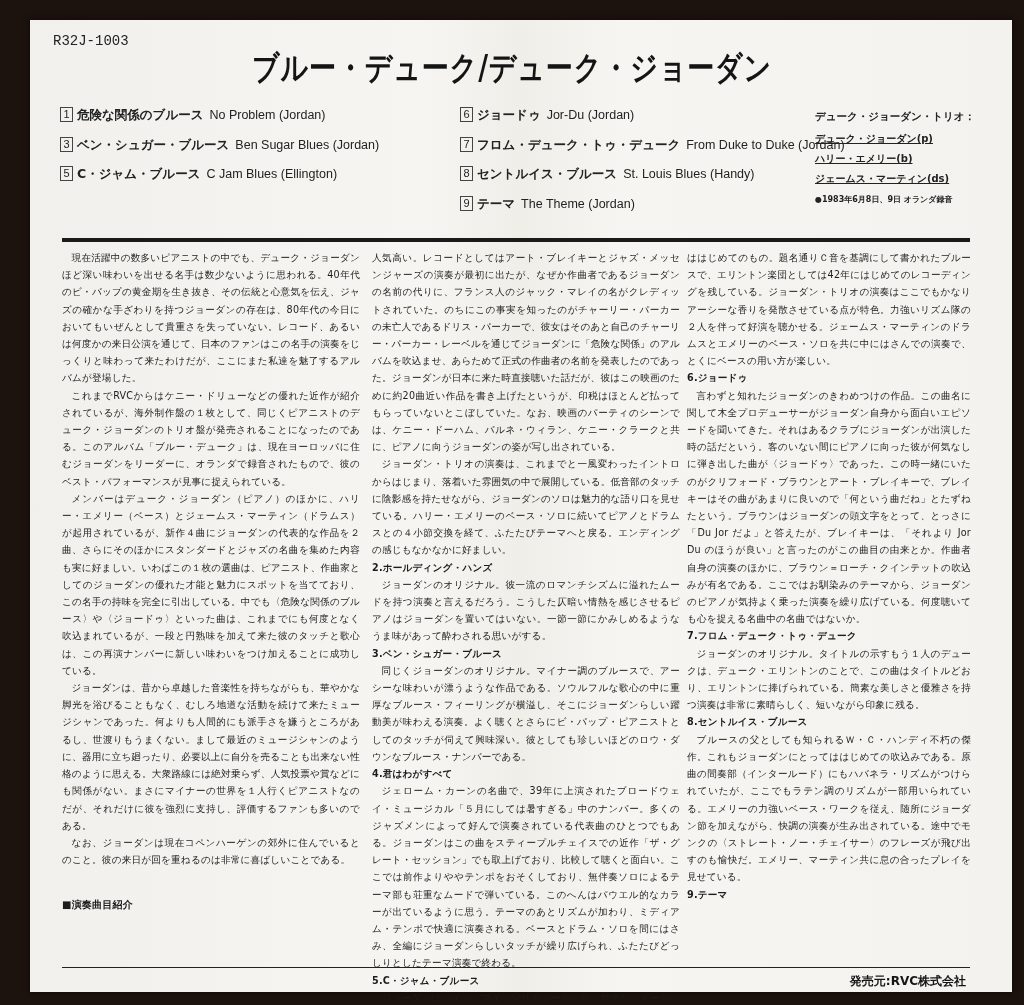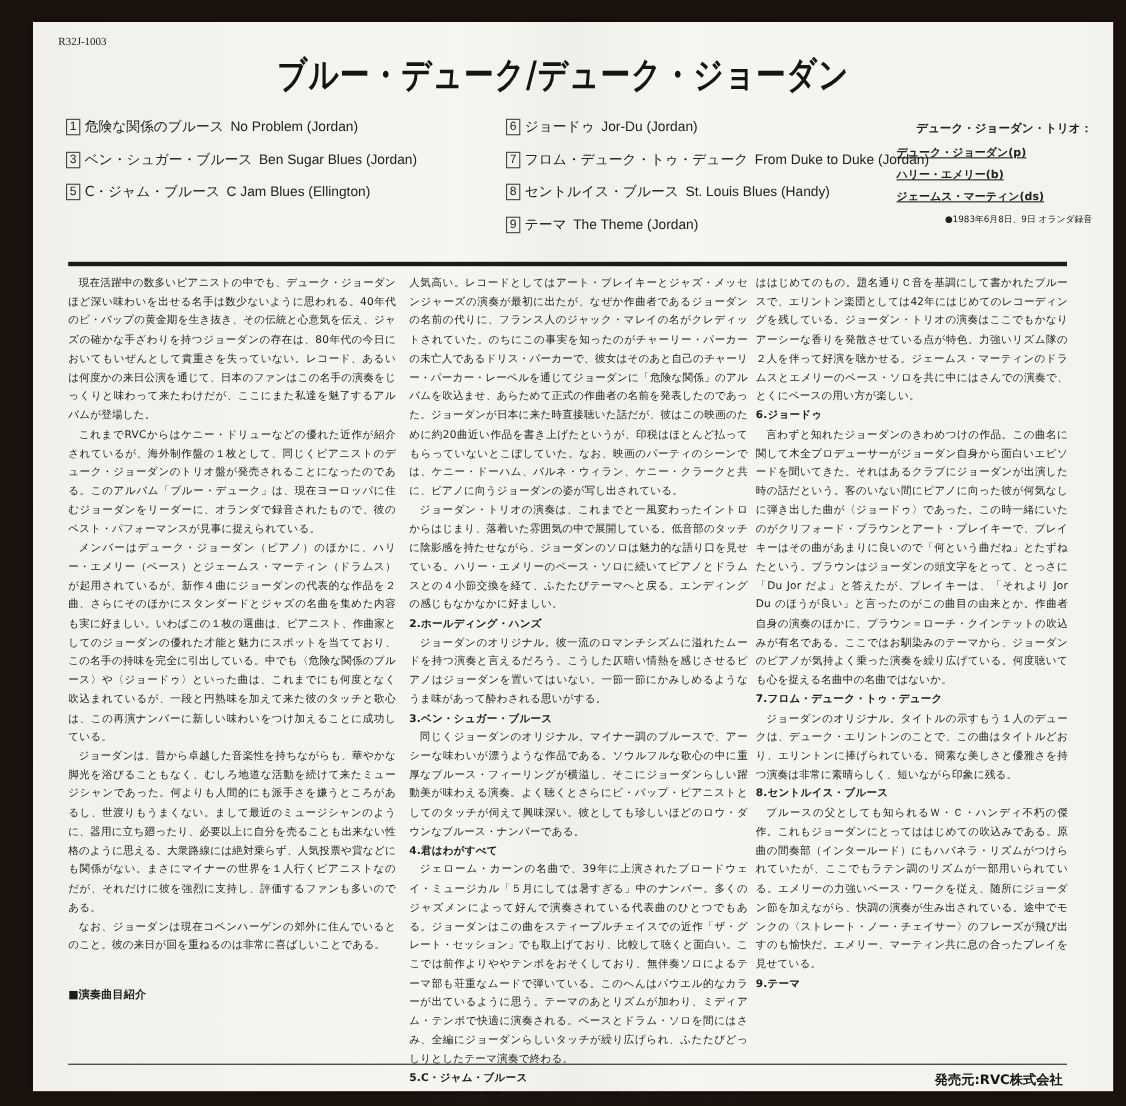--- a/index.html
+++ b/index.html
@@ -9,44 +9,44 @@
     position: relative;
     font-family: "DejaVu Sans", "Liberation Sans", sans-serif;
     color: #1a1a1a;
   }
   .paper {
     position: absolute; left: 30px; top: 20px; width: 982px; height: 972px;
     background: linear-gradient(90deg, #f1f0ec 0%, #f6f5f1 40%, #efeee9 50%, #f6f5f1 60%, #f3f2ee 100%);
     box-shadow: 0 0 6px rgba(0,0,0,.5);
   }
   .catalog {
-    position: absolute; left: 53px; top: 33px; font-size: 10px; color: #222;
-    font-family: Liberation Serif, serif;
+    position: absolute; left: 53px; top: 33px; font-size: 14px; color: #222;
+    font-family: Liberation Mono, monospace;
   }
   .title {
     position: absolute; left: 0; width: 1024px; top: 46px; text-align: center;
     font-size: 33px; font-weight: bold; letter-spacing: 1px; color: #141414;
     transform: scaleX(0.82);
   }
   .tracks { position: absolute; font-size: 12.5px; color: #222; }
   .tracks .trk { height: 29.5px; line-height: 20px; white-space: nowrap; }
   .trk .num {
     display: inline-block; width: 11px; height: 13px; line-height: 13px;
     border: 1px solid #444; font-size: 11px; text-align: center;
     margin-right: 4px; vertical-align: 1px;
     font-family: "Liberation Sans", sans-serif;
   }
-  .trk .jp { font-weight: normal; margin-right: 6px; text-align: center; }
+  .trk .jp { font-weight: bold; margin-right: 6px; text-align: center; }
   .trk .en { font-family: "Liberation Sans", sans-serif; }
   .col-tracks-1 { left: 60px; top: 105px; }
   .col-tracks-2 { left: 460px; top: 105px; }
   .personnel { position: absolute; left: 815px; top: 110px; font-size: 10px; color: #222; }
-  .personnel .ttl { font-weight: bold; font-size: 10.5px; margin-bottom: 8px; text-align: right; }
+  .personnel .ttl { font-weight: bold; font-size: 10.5px; margin-bottom: 8px; }
   .personnel .m { margin-bottom: 6px; font-weight: bold; text-decoration: underline; }
-  .personnel .rec { font-size: 8px; margin-top: 8px; font-weight: normal; margin-left: 44px; }
+  .personnel .rec { font-size: 8px; margin-top: 8px; font-weight: bold; }
   .rule-thick {
     position: absolute; left: 62px; top: 238px; width: 908px; height: 4px; background: #1a1a1a;
   }
   .rule-thin {
     position: absolute; left: 62px; top: 967px; width: 908px; height: 1px; background: #222;
   }
   .col {
     position: absolute; top: 249px; font-size: 9.6px; line-height: 17.2px;
     color: #1c1c1c; letter-spacing: 0.2px;
   }

